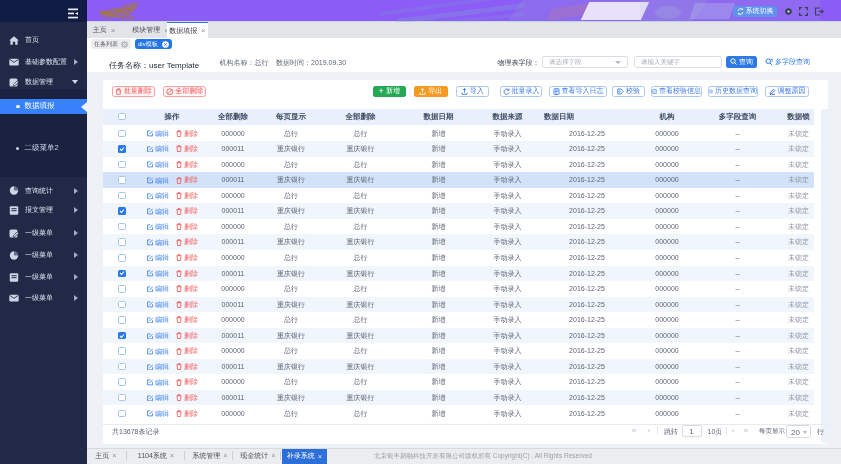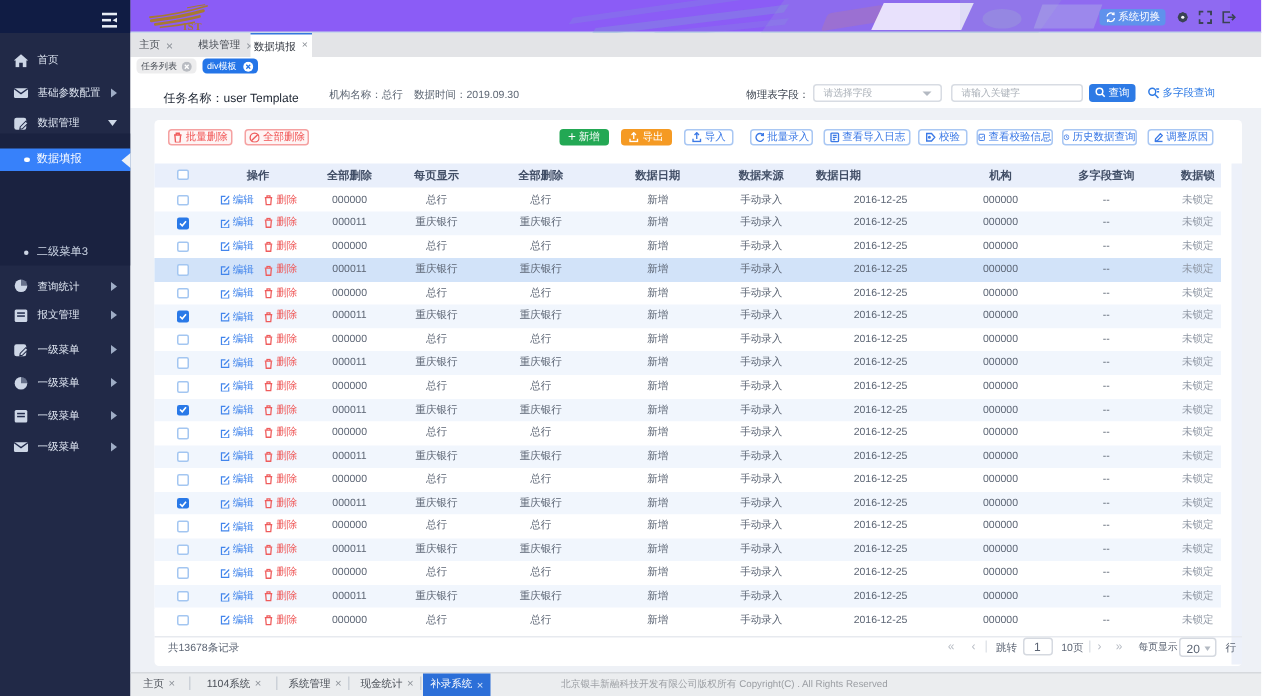--- a/index.html
+++ b/index.html
@@ -104,23 +104,23 @@
         </svg>
       </span>
       <span class="txt">数据管理</span>
       <span class="card" style="top:8px;"></span>
     </div>
 <div id="act" class="abs">
       <span class="dot"></span>
       <span class="txt">数据填报</span>
     </div>
 <div id="notch" class="abs"></div>
-<div class="smi" style="top:158px;">
+<div class="smi" style="top:138px;">
       <span class="dot" style="top:8.5px;"></span>
-      <span class="txt">二级菜单3</span>
+      <span class="txt">二级菜单2</span>
     </div>
 <div class="mi" style="top:180.5px;">
       <span class="ic" style="top:5.5px;">
         <svg width="10" height="9" viewBox="0 0 10 9" style="">
           <circle cx="5" cy="4.5" r="4.2" fill="#cdd6e6"></circle>
           <path d="M5 4.5 L5 0 A4.5 4.5 0 0 1 9.4 4.5 Z" fill="#222b4c" opacity="0.6"></path>
         </svg>
       </span>
       <span class="txt">查询统计</span>
       <span class="car" style="top:7px;"></span>

